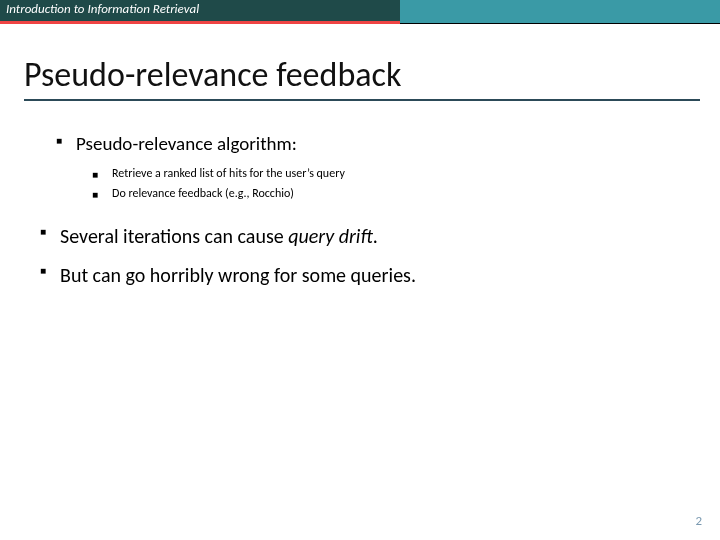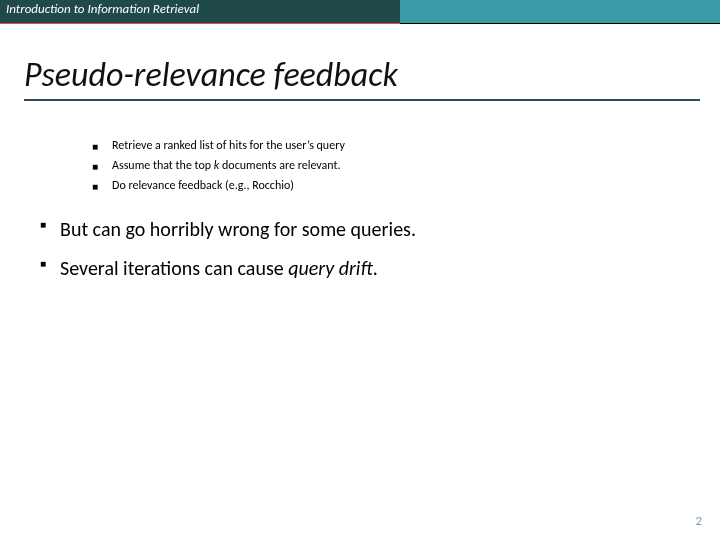--- a/index.html
+++ b/index.html
@@ -1,21 +1,21 @@
 <!DOCTYPE html>
 <html><head>
 <meta charset="utf-8">
 <style>
   * { margin: 0; padding: 0; box-sizing: border-box; }
   html, body { width: 720px; height: 540px; font-family: Calibri, "Segoe UI", Arial, sans-serif; background: #fff; color: #000; }
   .slide { width: 720px; height: 540px; position: relative; }
   .topbar { width: 100%; height: 24px; display: flex; }
-  .topbar-left { flex: 0 0 400px; background: #1f4a49; color: #fff; font-style: italic; font-size: 13px; line-height: 13px; padding: 2px 6px 0 6px; border-bottom: 1px solid #ef4444; }
+  .topbar-left { flex: 0 0 400px; background: #1f4a49; color: #fff; font-style: italic; font-size: 13px; line-height: 13px; padding: 2px 6px 0 6px; border-bottom: 3px solid #ef4444; }
   .topbar-right { flex: 1; background: #3a9aa6; border-bottom: 1px solid #000; }
-  .title-wrap { padding: 30px 20px 6px 24px; font-style: italic; }
+  .title-wrap { padding: 30px 20px 6px 24px; }
   .title { font-size: 34px; font-weight: 400; color: #111; }
   .title-rule { border: 0; border-top: 2px solid #2c4a58; margin-top: 4px; }
   .body { padding: 24px 44px 0 56px; font-size: 19px; line-height: 1.35; }
   .body2 { padding: 10px 40px 0 40px; font-size: 20px; line-height: 1.55; }
   ul { list-style: none; }
   li.bullet { position: relative; padding-left: 20px; margin-bottom: 8px; }
   li.bullet::before { content: "■"; position: absolute; left: 0; top: 3px; font-size: 10px; color: #000; }
   ul.sub { margin: 6px 0 10px 36px; font-size: 12px; }
   ul.sub li.bullet { margin-bottom: 4px; }
   .italic { font-style: italic; }
@@ -30,33 +30,31 @@
     <div class="topbar-right"></div>
   </div>
 
   <div class="title-wrap">
     <div class="title">Pseudo-relevance feedback</div>
     <hr class="title-rule">
   </div>
 
   <div class="body">
     <ul>
+      <li class="bullet">Pseudo-relevance algorithm:</li>
     </ul>
     <ul class="sub">
       <li class="bullet">Retrieve a ranked list of hits for the user’s query</li>
-      <li class="bullet">
-        <span>Assume that the top </span><span class="italic">k</span><span> documents are relevant.</span>
-      </li>
       <li class="bullet">Do relevance feedback (e.g., Rocchio)</li>
     </ul>
   </div>
 
   <div class="body2">
     <ul>
-      <li class="bullet">But can go horribly wrong for some queries.</li>
       <li class="bullet">
         <span>Several iterations can cause </span><span class="italic">query drift</span><span>.</span>
       </li>
+      <li class="bullet">But can go horribly wrong for some queries.</li>
     </ul>
   </div>
 
   <div class="pagenum">2</div>
 </div>
 
 </body></html>

